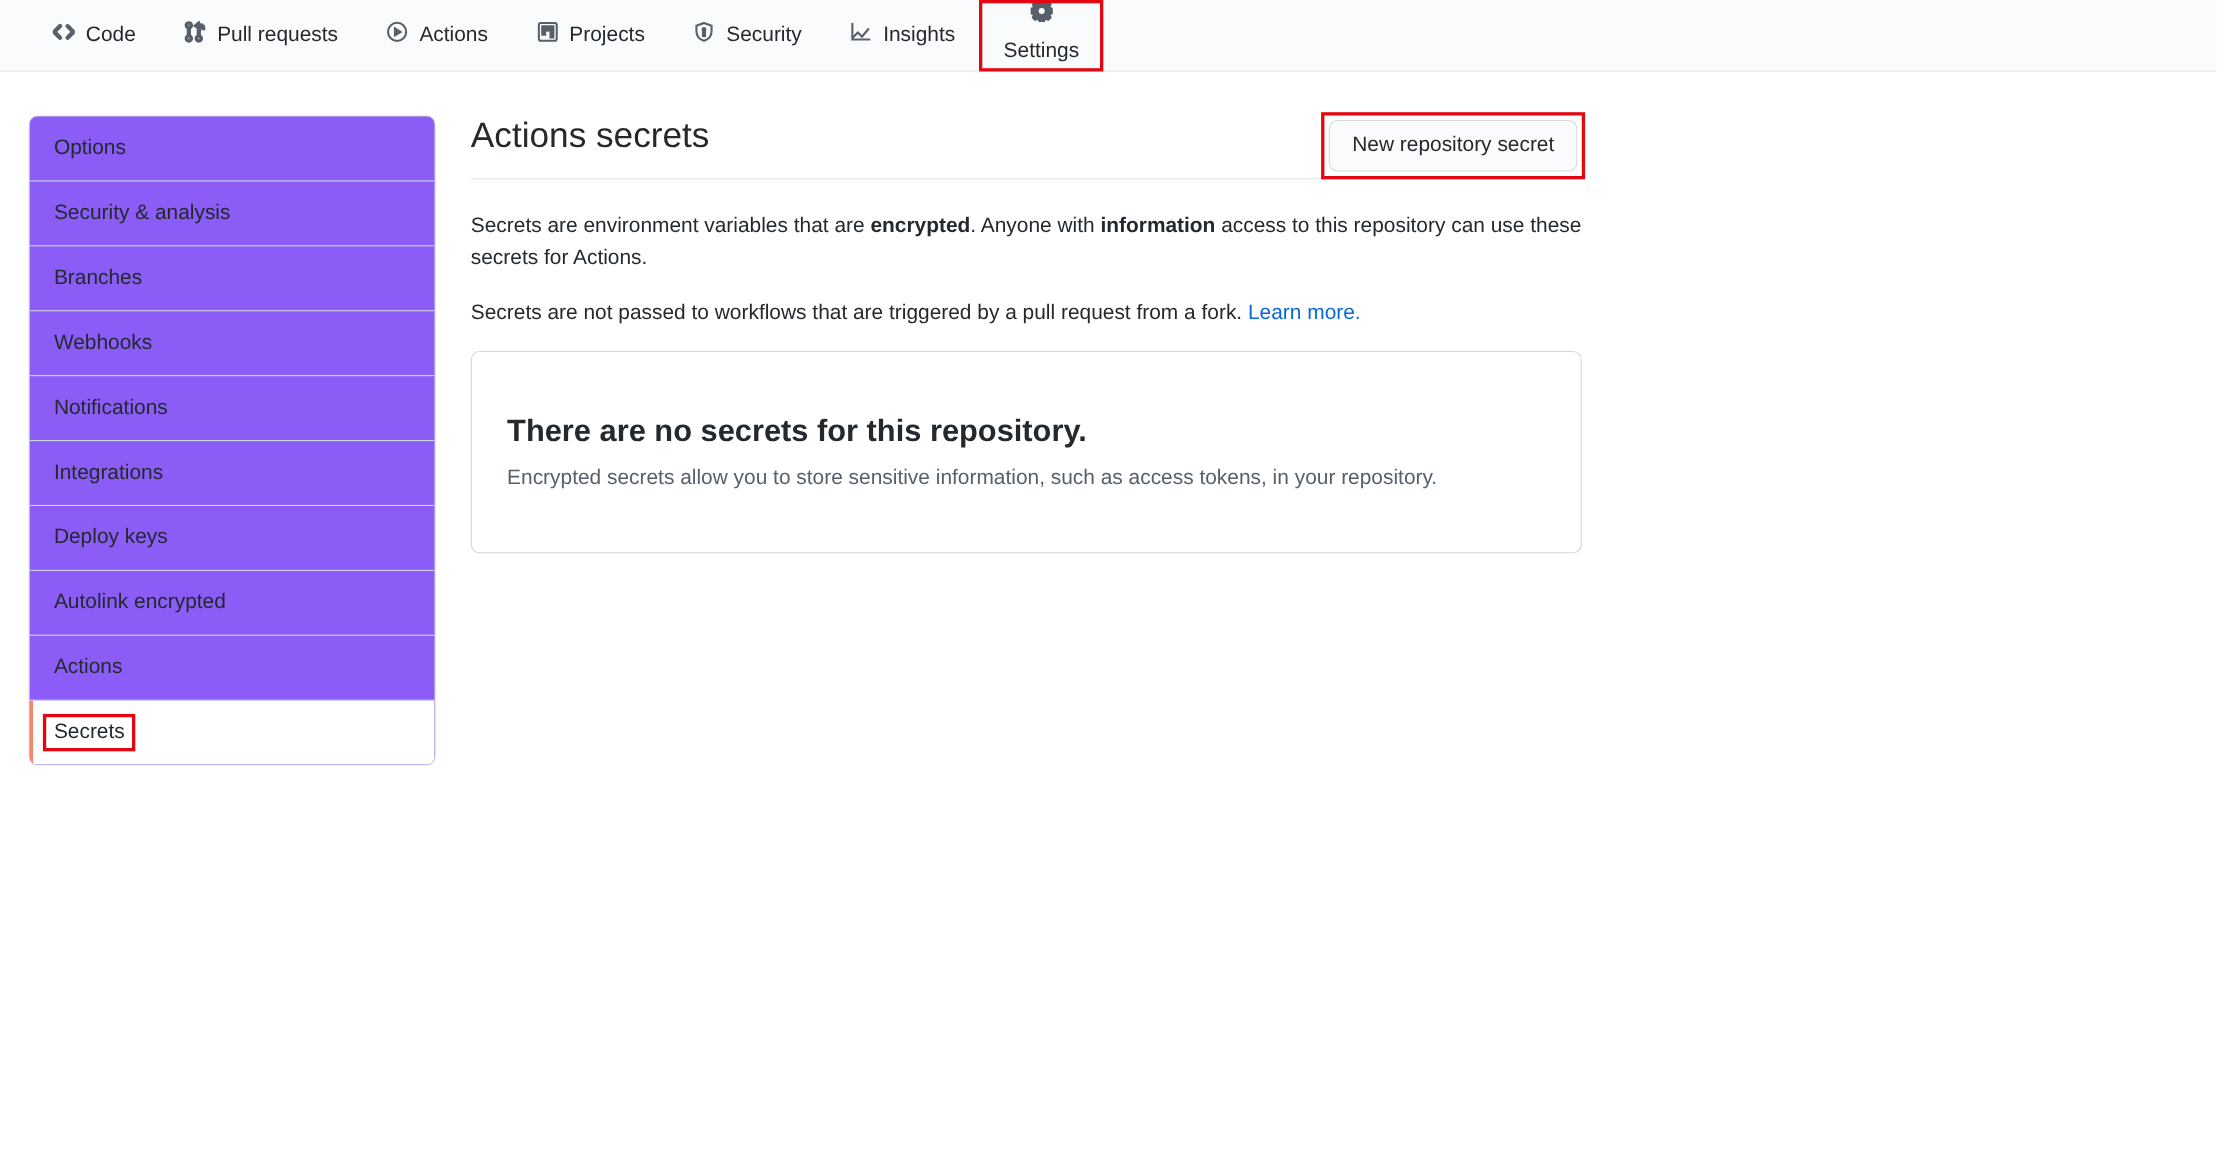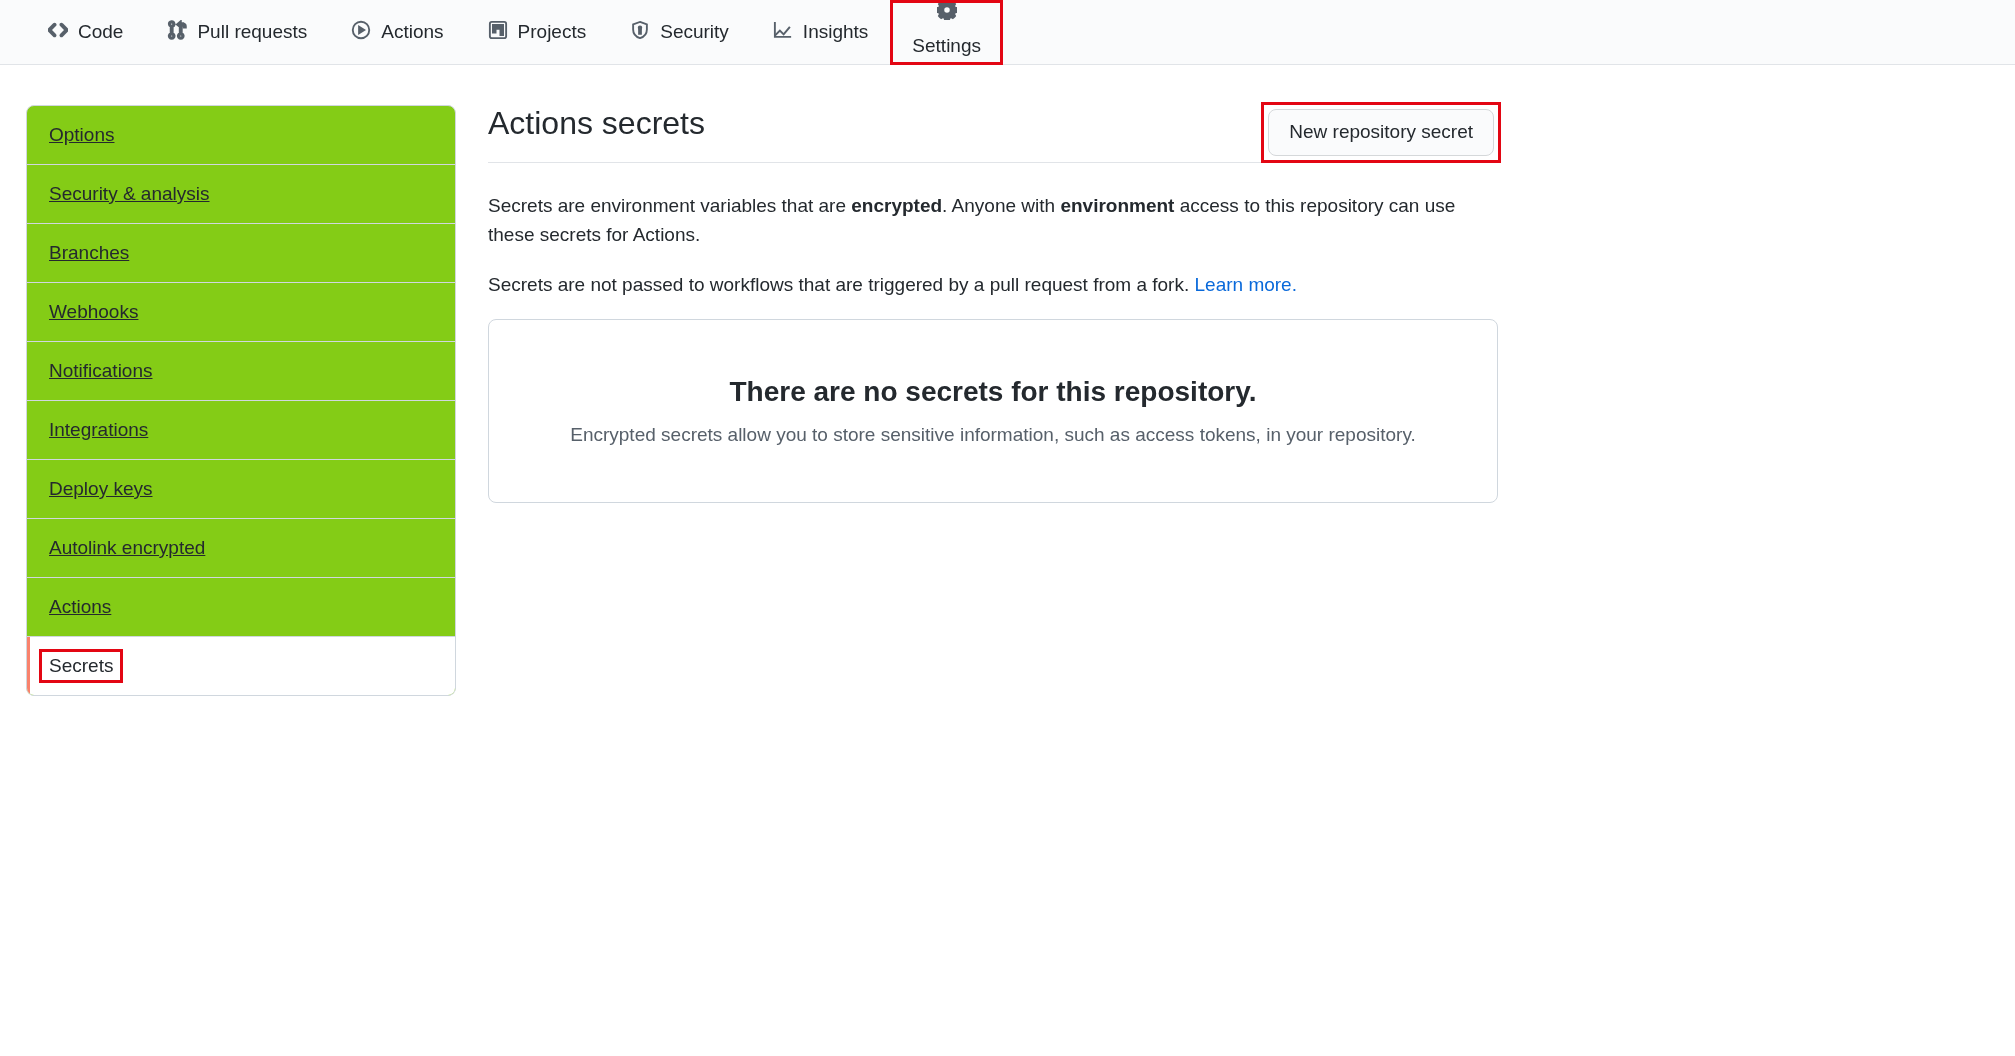--- a/index.html
+++ b/index.html
@@ -38,26 +38,25 @@
   
   .layout {
     display: flex;
     padding: 40px 26px 0 26px;
     gap: 32px;
     align-items: flex-start;
   }
 
   
   .side-menu {
-    width: 430px;
+    width: 370px;
     border: 1px solid #d0d7de;
     border-radius: 8px;
     overflow: hidden;
-    background: #84cc16;
-    text-decoration: underline;
+    background: #8b5cf6;
   }
   .side-menu .item {
     display: block;
     padding: 18px 22px;
     font-size: 19px;
     color: #24292e;
     border-bottom: 1px solid #d0d7de;
     cursor: pointer;
   }
   .side-menu .item:last-child { border-bottom: none; }
@@ -107,21 +106,21 @@
     font-size: 19px;
     line-height: 1.55;
     color: #24292e;
   }
   .desc p { margin-bottom: 20px; }
   .desc a { color: #0969da; text-decoration: none; }
 
   .blank-box {
     border: 1px solid #d0d7de;
     border-radius: 8px;
-    text-align: center;
+    text-align: left;
     padding: 56px 32px;
     margin-top: 18px;
   }
   .blank-box h3 {
     font-size: 28px;
     font-weight: 600;
     color: #24292e;
     margin-bottom: 16px;
   }
   .blank-box p {
@@ -226,21 +225,21 @@
   <main class="main">
     <div class="subhead">
       <h2>Actions secrets</h2>
       <span class="btn-wrap hl-red">
         <button class="btn">New repository secret</button>
       </span>
     </div>
 
     <div class="desc">
       <p>
-        <span>Secrets are environment variables that are </span><strong>encrypted</strong><span>. Anyone with </span><strong>environment</strong><span> access to this repository can use these secrets for Actions.</span>
+        <span>Secrets are environment variables that are </span><strong>encrypted</strong><span>. Anyone with </span><strong>information</strong><span> access to this repository can use these secrets for Actions.</span>
       </p>
       <p>
         <span>Secrets are not passed to workflows that are triggered by a pull request from a fork. </span><a href="#">Learn more.</a>
       </p>
     </div>
 
     <div class="blank-box">
       <h3>There are no secrets for this repository.</h3>
       <p>Encrypted secrets allow you to store sensitive information, such as access tokens, in your repository.</p>
     </div>

